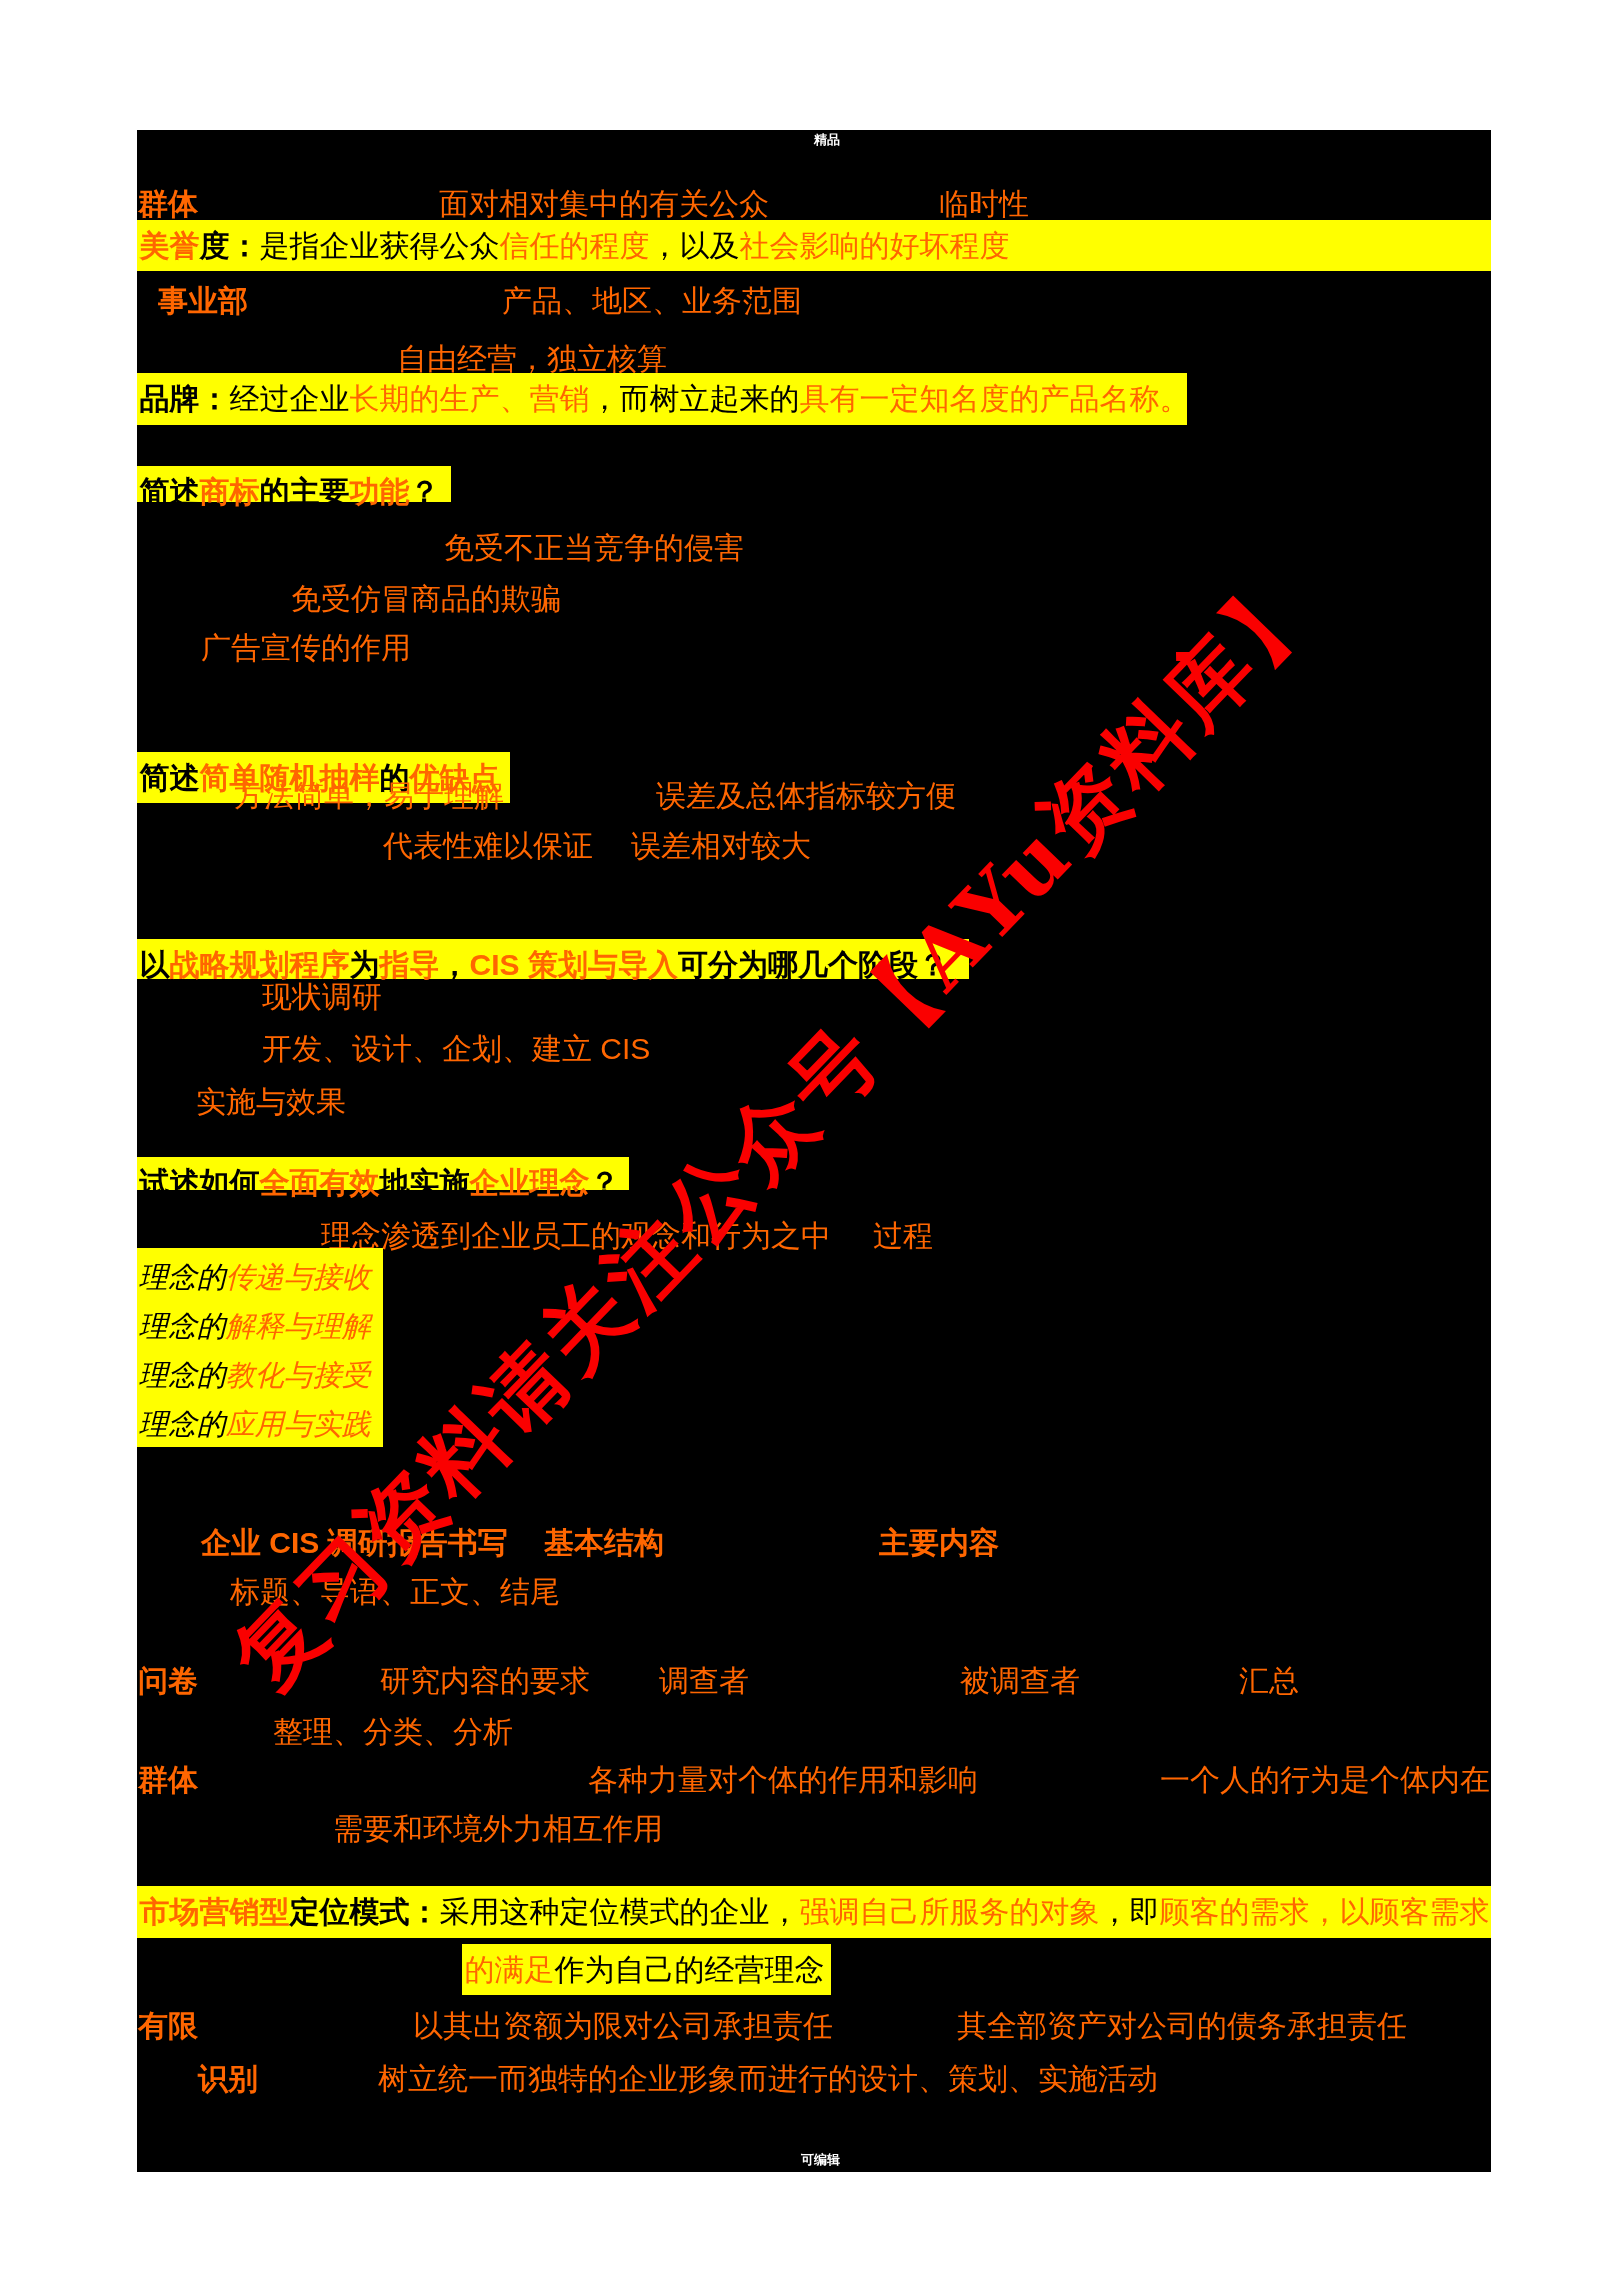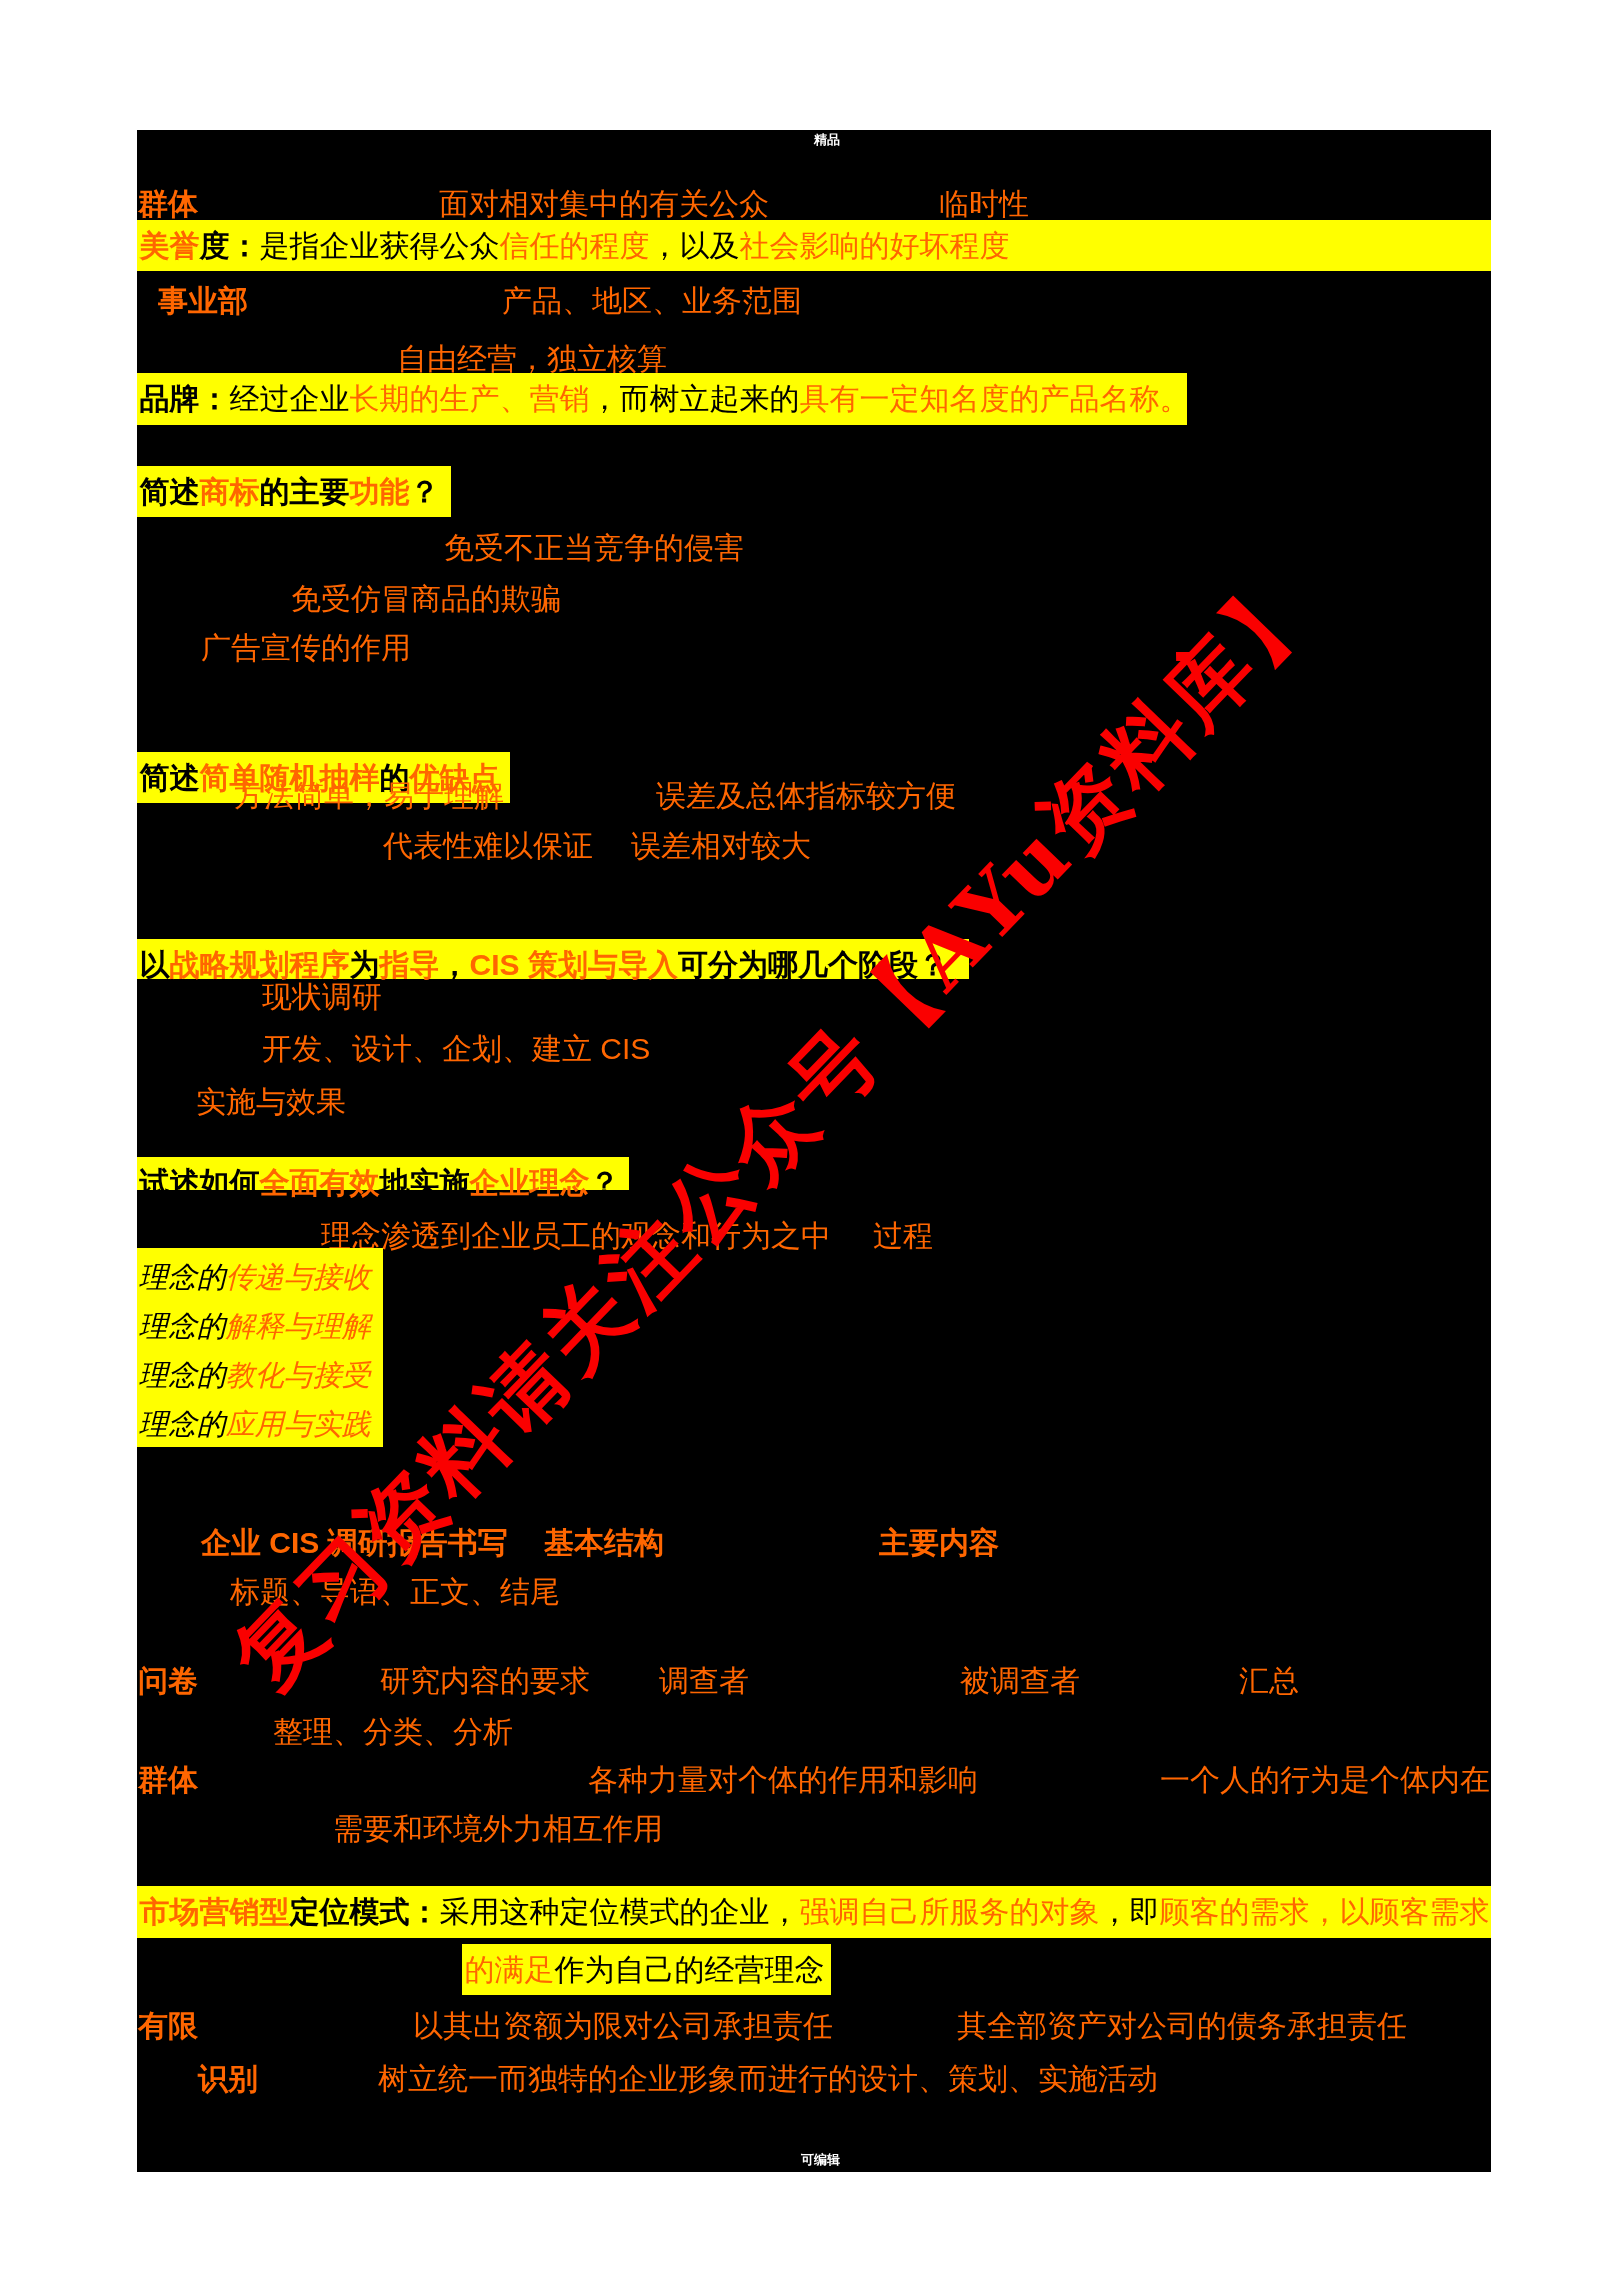--- a/index.html
+++ b/index.html
@@ -38,21 +38,21 @@
   </div>
 
   <span class="seg o b" style="left:138px;top:276px;margin-left:20px;">事业部</span>
   <span class="seg o" style="left:502px;top:276px;">产品、地区、业务范围</span>
   <span class="seg o" style="left:397px;top:334px;">自由经营，独立核算</span>
 
   <div class="ln band" style="left:137px;top:373px;width:1047px;height:52px;line-height:52px;">
     <span class="k b">品牌：</span><span class="k">经过企业</span><span class="o">长期的生产、营销</span><span class="k">，而树立起来的</span><span class="o">具有一定知名度的产品名称。</span>
   </div>
 
-  <div class="ln band" style="left:137px;top:466px;width:311px;height:51px;line-height:51px;">
+  <div class="ln band" style="left:137px;top:466px;width:311px;height:36px;line-height:51px;">
     <span class="k b">简述</span><span class="o b">商标</span><span class="k b">的主要</span><span class="o b">功能</span><span class="k b">？</span>
   </div>
   <span class="seg o" style="left:444px;top:523px;">免受不正当竞争的侵害</span>
   <span class="seg o" style="left:291px;top:574px;">免受仿冒商品的欺骗</span>
   <span class="seg o" style="left:201px;top:623px;">广告宣传的作用</span>
 
   <div class="ln band" style="left:137px;top:752px;width:370px;height:51px;line-height:51px;">
     <span class="k b">简述</span><span class="o b">简单随机抽样</span><span class="k b">的</span><span class="o b">优缺点</span>
   </div>
   <span class="seg o" style="left:234px;top:771px;">方法简单，易于理解</span>

